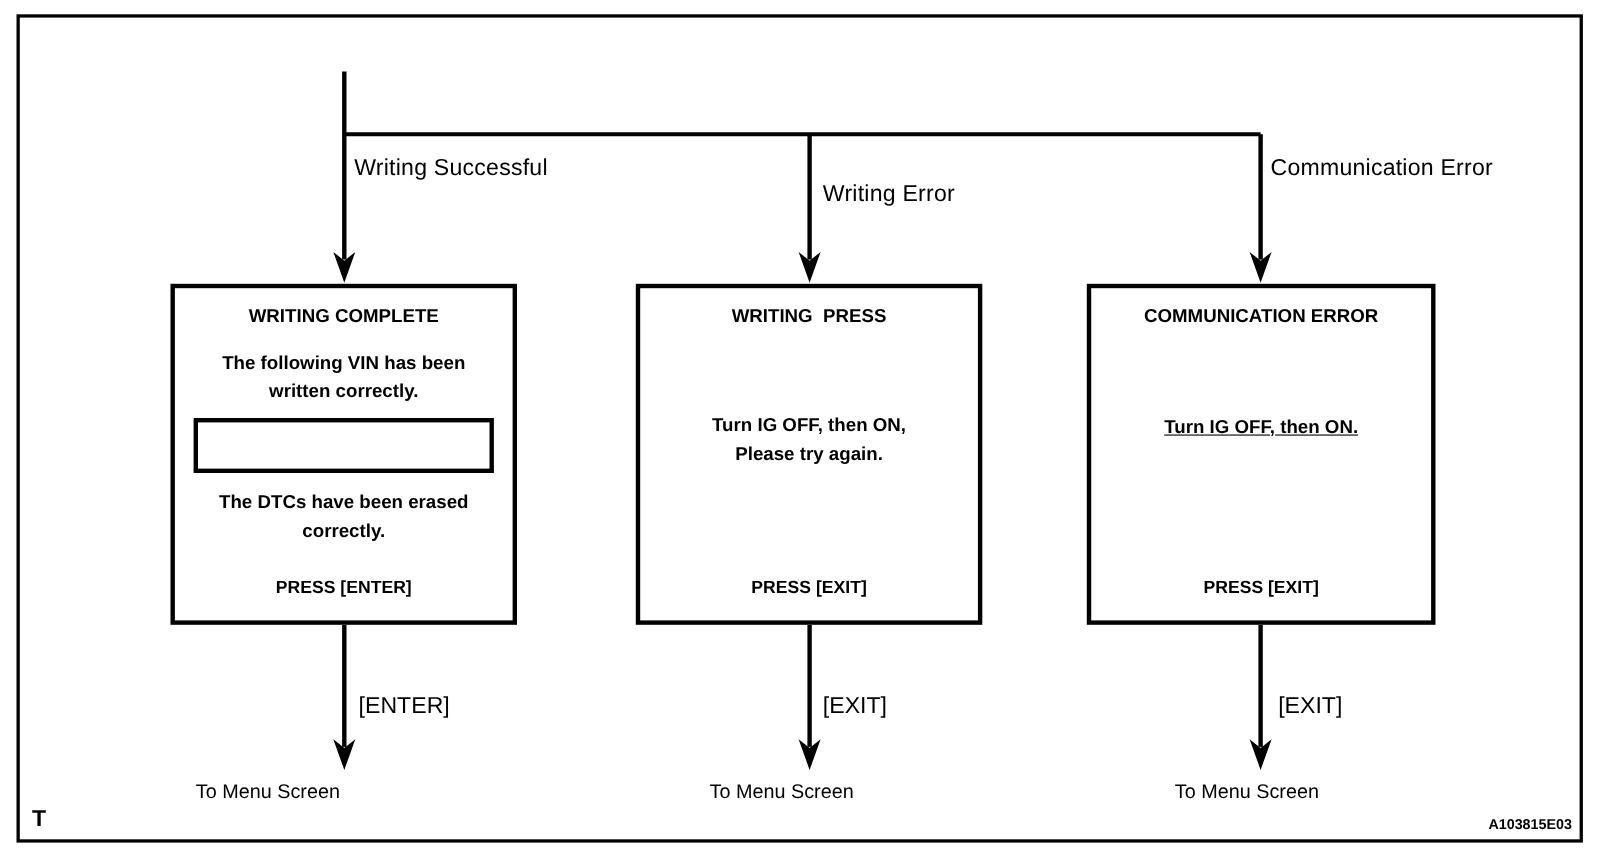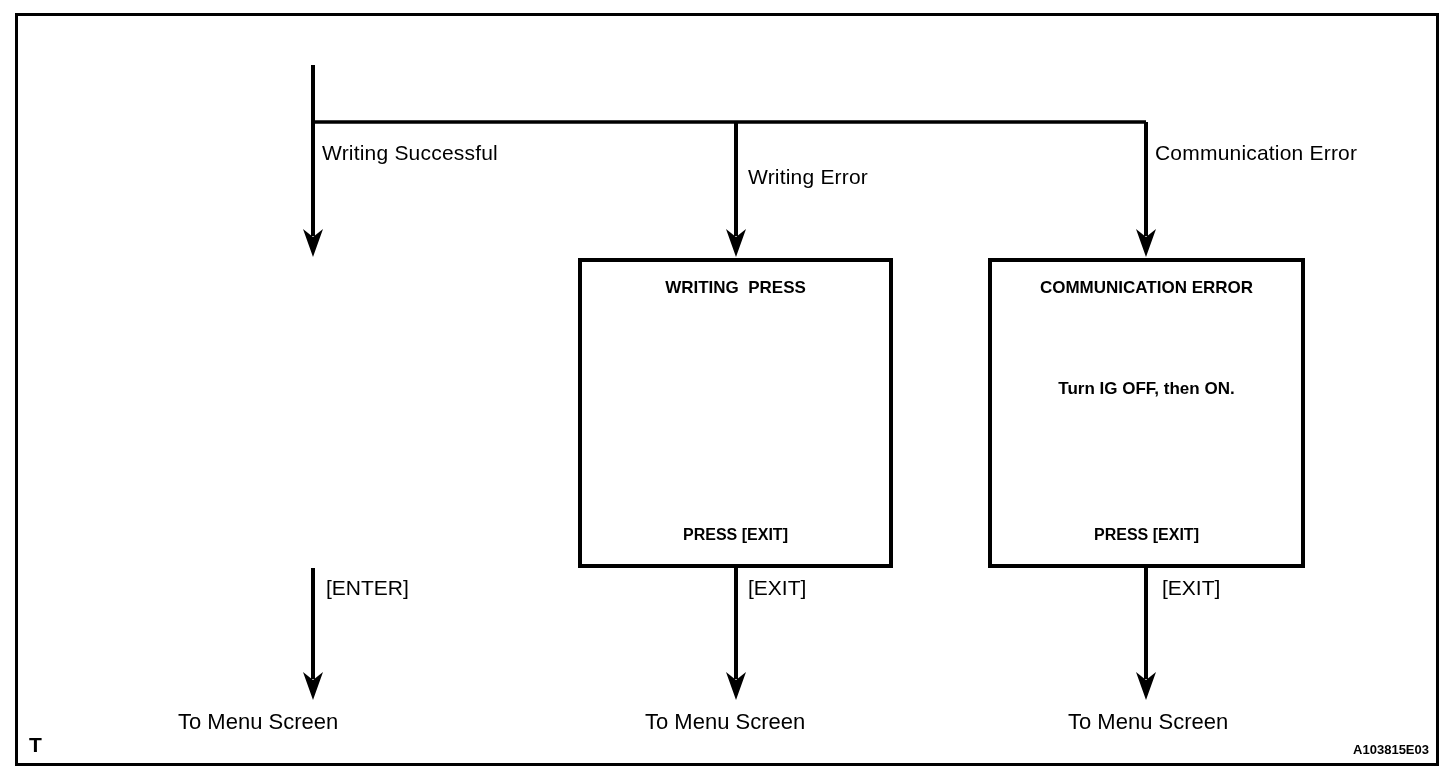--- a/index.html
+++ b/index.html
@@ -74,29 +74,29 @@
     width: 273px; height: 50px;
     border: 4px solid #000000;
     box-sizing: border-box;
     background: #ffffff;
     font-size: 17px;
     text-align: center;
     line-height: 42px;
   }
   .key-label {
     position: absolute;
-    top: 576px;
+    top: 630px;
     font-size: 21px;
     font-weight: 400;
     white-space: nowrap;
   }
   .dest-label {
     position: absolute;
     top: 709px;
-    font-size: 22px;
+    font-size: 18px;
     font-weight: 400;
     white-space: nowrap;
   }
   .corner-label {
     position: absolute;
     left: 29px; top: 733px;
     font-size: 21px;
     font-weight: 700;
   }
   .figure-id {
@@ -132,29 +132,40 @@
 
     <polygon points="313,700 303,672 313,680 323,672" fill="#000"></polygon>
     <polygon points="736,700 726,672 736,680 746,672" fill="#000"></polygon>
     <polygon points="1146,700 1136,672 1146,680 1156,672" fill="#000"></polygon>
   </svg>
 
   <div class="branch-label" style="left:322px; top:141px;">Writing Successful</div>
   <div class="branch-label" style="left:748px; top:141px;margin-top:24px;">Writing Error</div>
   <div class="branch-label" style="left:1155px; top:141px;">Communication Error</div>
 
+  <div class="flow-box" style="left:155px; width:315px;">
+    <div class="box-title">WRITING COMPLETE</div>
+    <div class="box-text" style="top:55px;">The following VIN has been
+written correctly.</div>
+    <div class="vin-field"></div>
+    <div class="box-text" style="top:182px;">The DTCs have been erased
+correctly.</div>
+    <div class="box-footer">PRESS [ENTER]</div>
+  </div>
 
   <div class="flow-box" style="left:578px; width:315px;">
     <div class="box-title">WRITING  PRESS</div>
+    <div class="box-text" style="top:112px;">Turn IG OFF, then ON,
+Please try again.</div>
     <div class="box-footer">PRESS [EXIT]</div>
   </div>
 
   <div class="flow-box" style="left:988px; width:317px;">
     <div class="box-title">COMMUNICATION ERROR</div>
-    <div class="box-text" style="top:114px;">Turn IG OFF, then ON.</div>
+    <div class="box-text" style="top:114px;text-decoration:underline;">Turn IG OFF, then ON.</div>
     <div class="box-footer">PRESS [EXIT]</div>
   </div>
 
   <div class="key-label" style="left:326px;">[ENTER]</div>
   <div class="key-label" style="left:748px;">[EXIT]</div>
   <div class="key-label" style="left:1162px;">[EXIT]</div>
 
   <div class="dest-label" style="left:178px;">To Menu Screen</div>
   <div class="dest-label" style="left:645px;">To Menu Screen</div>
   <div class="dest-label" style="left:1068px;">To Menu Screen</div>

